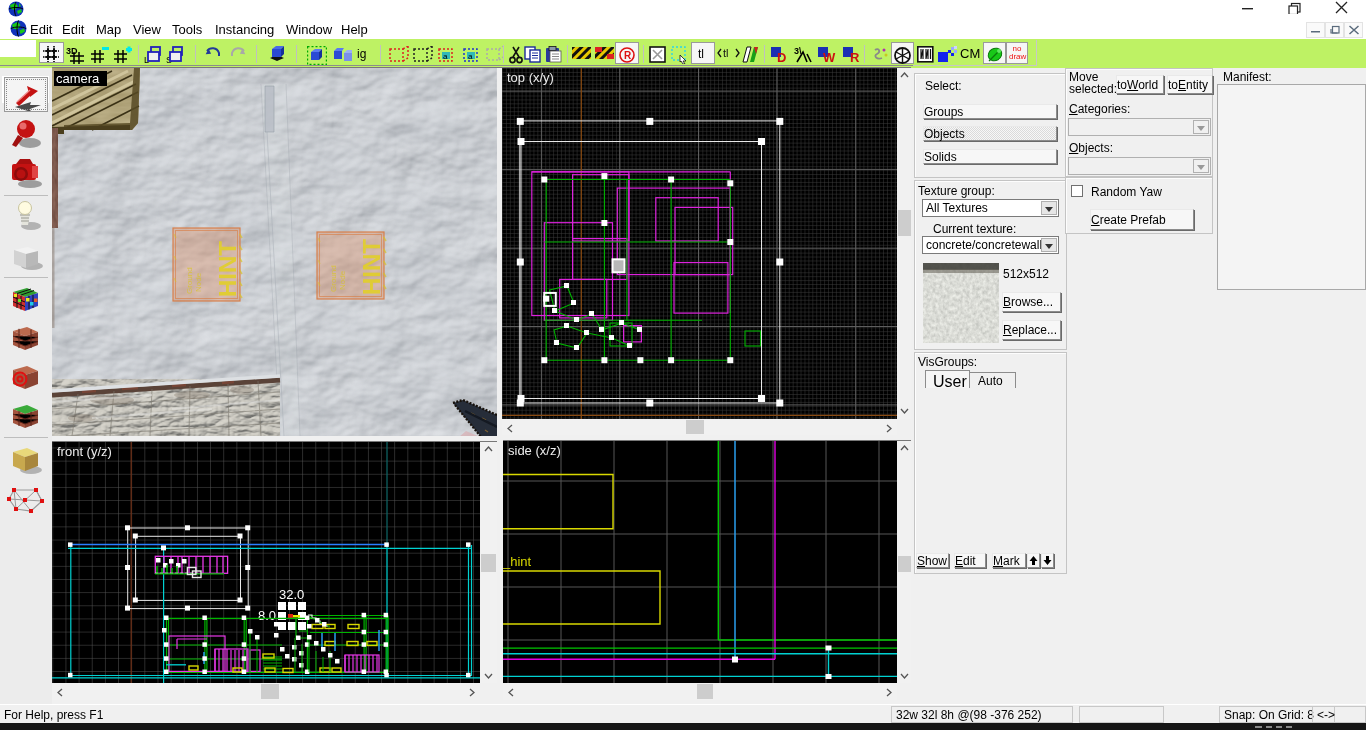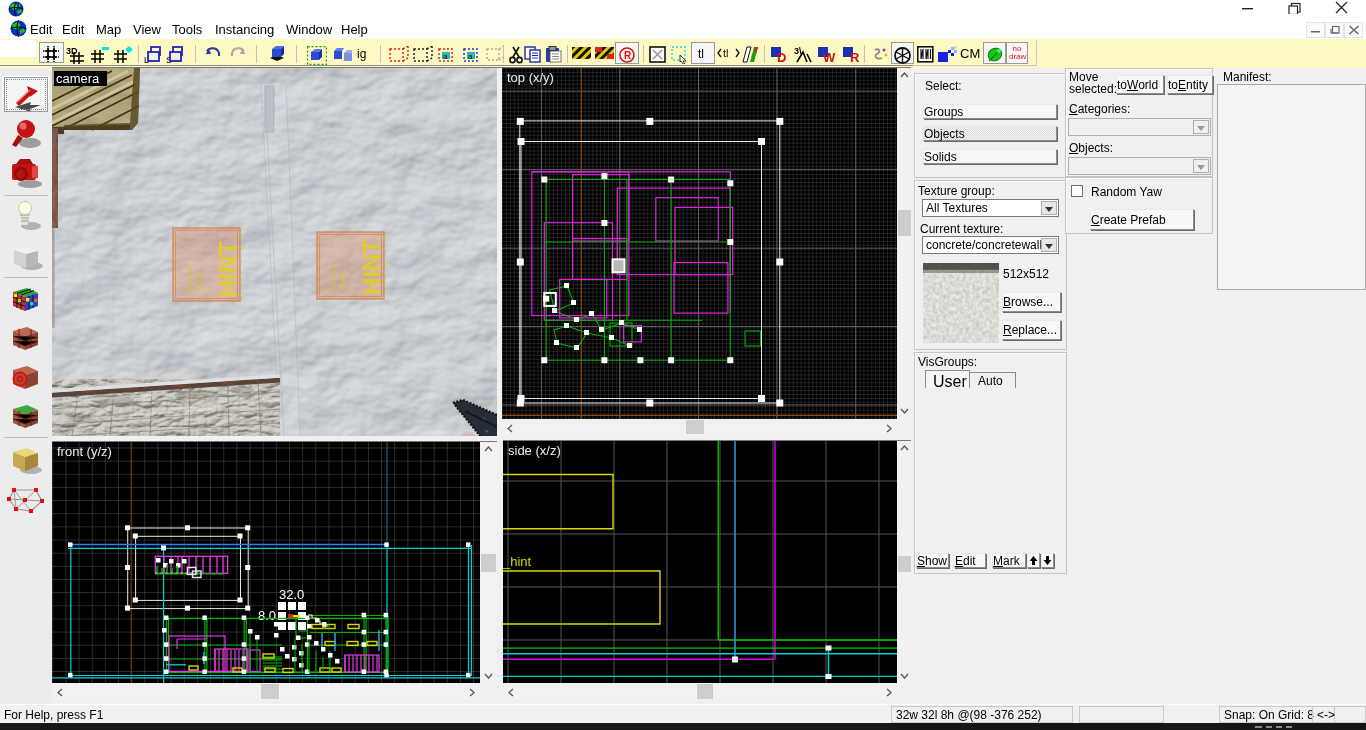--- a/index.html
+++ b/index.html
@@ -2,21 +2,21 @@
 <html><head><meta charset="utf-8">
 <style>
 html,body{margin:0;padding:0;width:1366px;height:730px;overflow:hidden;
  font-family:"Liberation Sans",sans-serif;background:#f0f0f0;}
 *{box-sizing:border-box;}
 .abs{position:absolute;}
 #titlebar{left:0;top:0;width:1366px;height:19px;background:#ffffff;}
 #titlebar .t{left:28px;top:2px;font-size:12px;color:#000;}
 #menubar{left:0;top:19px;width:1366px;height:20px;background:#ffffff;}
 .mi{position:absolute;top:3px;font-size:13px;color:#000;}
-#toolbar{left:0;top:39px;width:1366px;height:29px;background:#fef9c3;}
+#toolbar{left:0;top:39px;width:1366px;height:29px;background:#bef264;}
 #tbedge{left:0;top:65px;width:913px;height:1px;background:#8c8c8c;}
 #tbedge2{left:1036px;top:40px;width:1px;height:26px;background:#c8c8c8;}
 .tsep{position:absolute;top:6px;width:1px;height:18px;background:#c0c0c0;}
 .ticon{position:absolute;top:7px;}
 .tbox{position:absolute;border:1px solid #9a9a9a;background:#f6f6f6;}
 #lefttools{left:0;top:68px;width:52px;height:656px;background:#ececec;}
 .lt{position:absolute;left:4px;width:44px;height:35px;}
 .ltsep{position:absolute;left:4px;width:44px;height:1px;background:#bdbdbd;}
 #v3d{left:52px;top:68px;width:445px;height:368px;background:#c8ccd1;}
 #vtop{left:502px;top:68px;width:395px;height:351px;background:#000;}
@@ -852,21 +852,21 @@
   <div class="btn" style="left:12px;top:36px;width:134px;height:15px;line-height:14px">Groups</div>
   <div class="btn" style="left:12px;top:58px;width:134px;height:15px;line-height:14px;background-image:conic-gradient(#dadada 25%,transparent 0 50%,#dadada 0 75%,transparent 0);background-size:2px 2px">Objects</div>
   <div class="btn" style="left:12px;top:81px;width:134px;height:15px;line-height:14px">Solids</div>
   <div class="gbx" style="left:3px;top:112px;width:153px;height:170px;border:1px solid #c4c4c4;box-shadow:inset 1px 1px 0 #fdfdfd"></div>
   <div class="lbl" style="left:7px;top:116px">Texture group:</div>
   <div class="combo" style="left:11px;top:131px;width:137px;height:18px;padding:1px 3px">All Textures
     <div class="cargl"><svg width="14" height="14">
           <path d="M3 5 L7 10 L11 5 Z" fill="#333"></path>
         </svg></div>
   </div>
-  <div class="lbl" style="left:9px;top:154px">Current texture:</div>
+  <div class="lbl" style="left:22px;top:154px">Current texture:</div>
   <div class="combo" style="left:11px;top:168px;width:137px;height:18px;padding:1px 3px;overflow:hidden;white-space:nowrap">concrete/concretewall0
     <div class="cargl"><svg width="14" height="14">
           <path d="M3 5 L7 10 L11 5 Z" fill="#333"></path>
         </svg></div>
   </div>
   <svg class="abs" style="left:12px;top:195px" width="76" height="80">
     <defs>
         <filter id="conc">
           <feTurbulence type="fractalNoise" baseFrequency="0.3 0.25" numOctaves="4" seed="5"></feTurbulence>
     <feColorMatrix type="matrix" values="0.45 0 0 0 0.48  0.45 0 0 0 0.49  0.43 0 0 0 0.46  0 0 0 0 1"></feColorMatrix>

